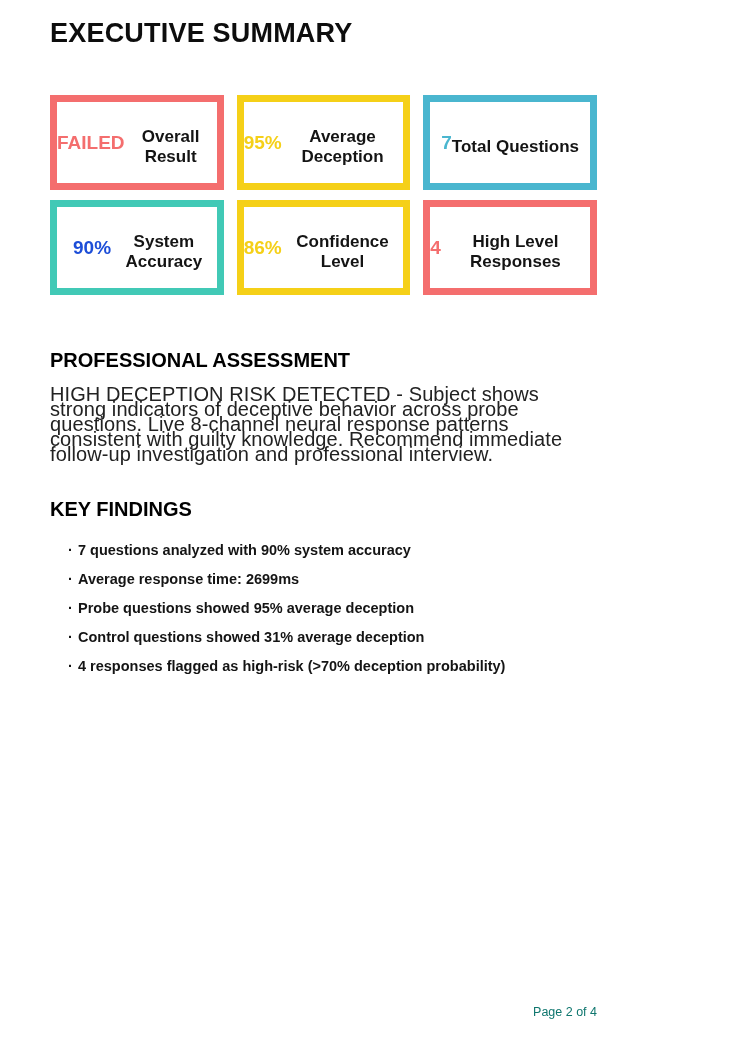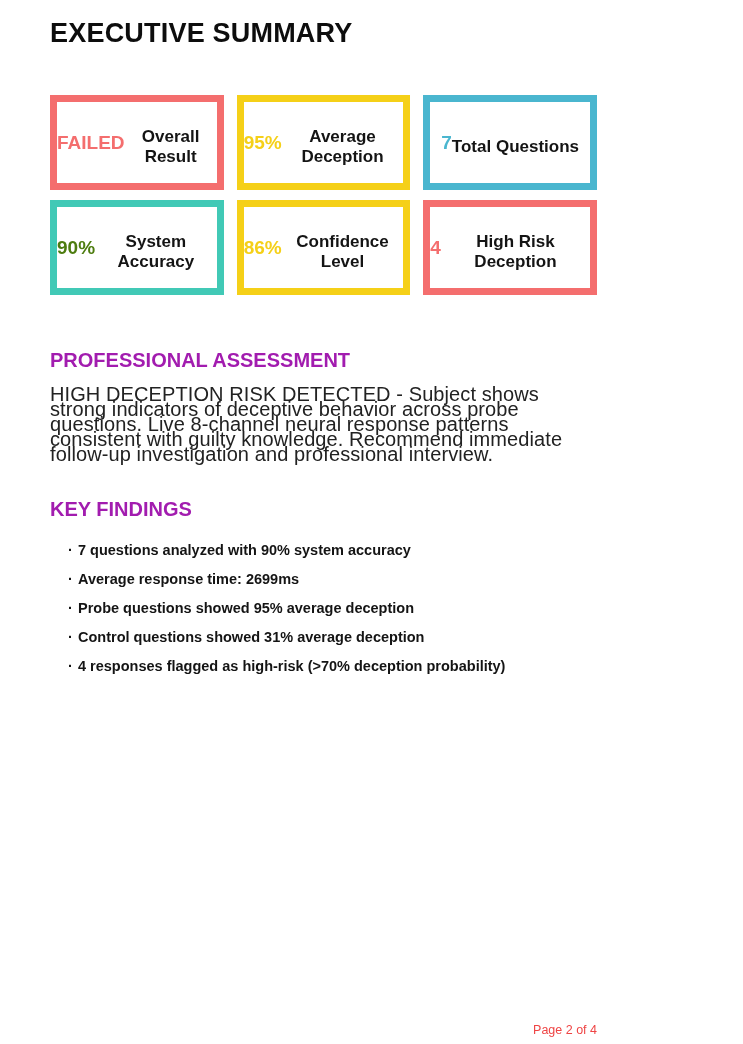--- a/index.html
+++ b/index.html
@@ -51,21 +51,21 @@
   }
   .stat-label {
     margin-top: 9px;
     font-size: 17px;
     font-weight: 700;
     color: #141414;
   }
   .section-heading {
     font-size: 20px;
     font-weight: 700;
-    color: #a21caf;
+    color: #000000;
     line-height: 24px;
   }
   .assessment-heading { margin-top: 53px; }
   .assessment-body {
     margin-top: 15px;
     font-size: 20px;
     font-weight: 400;
     line-height: 15px;
     color: #222222;
     letter-spacing: 0.1px;
@@ -84,23 +84,23 @@
     line-height: 16px;
   }
   .bullet-char {
     display: inline-block;
     width: 10px;
     font-weight: 700;
   }
   .page-footer {
     position: absolute;
     right: 48px;
-    bottom: 7px;
+    bottom: 25px;
     font-size: 12.5px;
-    color: #ef4444;
+    color: #0f766e;
   }
 </style>
 </head>
 <body>
 
 <div class="page">
   <div class="content">
 
     <h1 class="doc-title">EXECUTIVE SUMMARY</h1>
 
@@ -115,32 +115,32 @@
         <div class="stat-value" style="color: rgb(245, 208, 24);">95%</div>
         <div class="stat-label">Average Deception</div>
       </div>
 
       <div class="stat-card" style="border-color: rgb(74, 182, 207);">
         <div class="stat-value" style="color: rgb(74, 182, 207);">7</div>
         <div class="stat-label">Total Questions</div>
       </div>
 
       <div class="stat-card" style="border-color: rgb(65, 201, 182);">
-        <div class="stat-value" style="color: #4d7c0f;">90%</div>
+        <div class="stat-value" style="color: #1d4ed8; margin-left: 16px;">90%</div>
         <div class="stat-label">System Accuracy</div>
       </div>
 
       <div class="stat-card" style="border-color: rgb(245, 208, 24);">
         <div class="stat-value" style="color: rgb(245, 208, 24);">86%</div>
         <div class="stat-label">Confidence Level</div>
       </div>
 
       <div class="stat-card" style="border-color: rgb(244, 110, 110);">
         <div class="stat-value" style="color: rgb(244, 110, 110);">4</div>
-        <div class="stat-label">High Risk Deception</div>
+        <div class="stat-label">High Level Responses</div>
       </div>
 
     </div>
 
     <h2 class="section-heading assessment-heading">PROFESSIONAL ASSESSMENT</h2>
 
     <p class="assessment-body">HIGH DECEPTION RISK DETECTED - Subject shows strong indicators of deceptive behavior across probe questions. Live 8-channel neural response patterns consistent with guilty knowledge. Recommend immediate follow-up investigation and professional interview.</p>
 
     <h2 class="section-heading findings-heading">KEY FINDINGS</h2>
 

